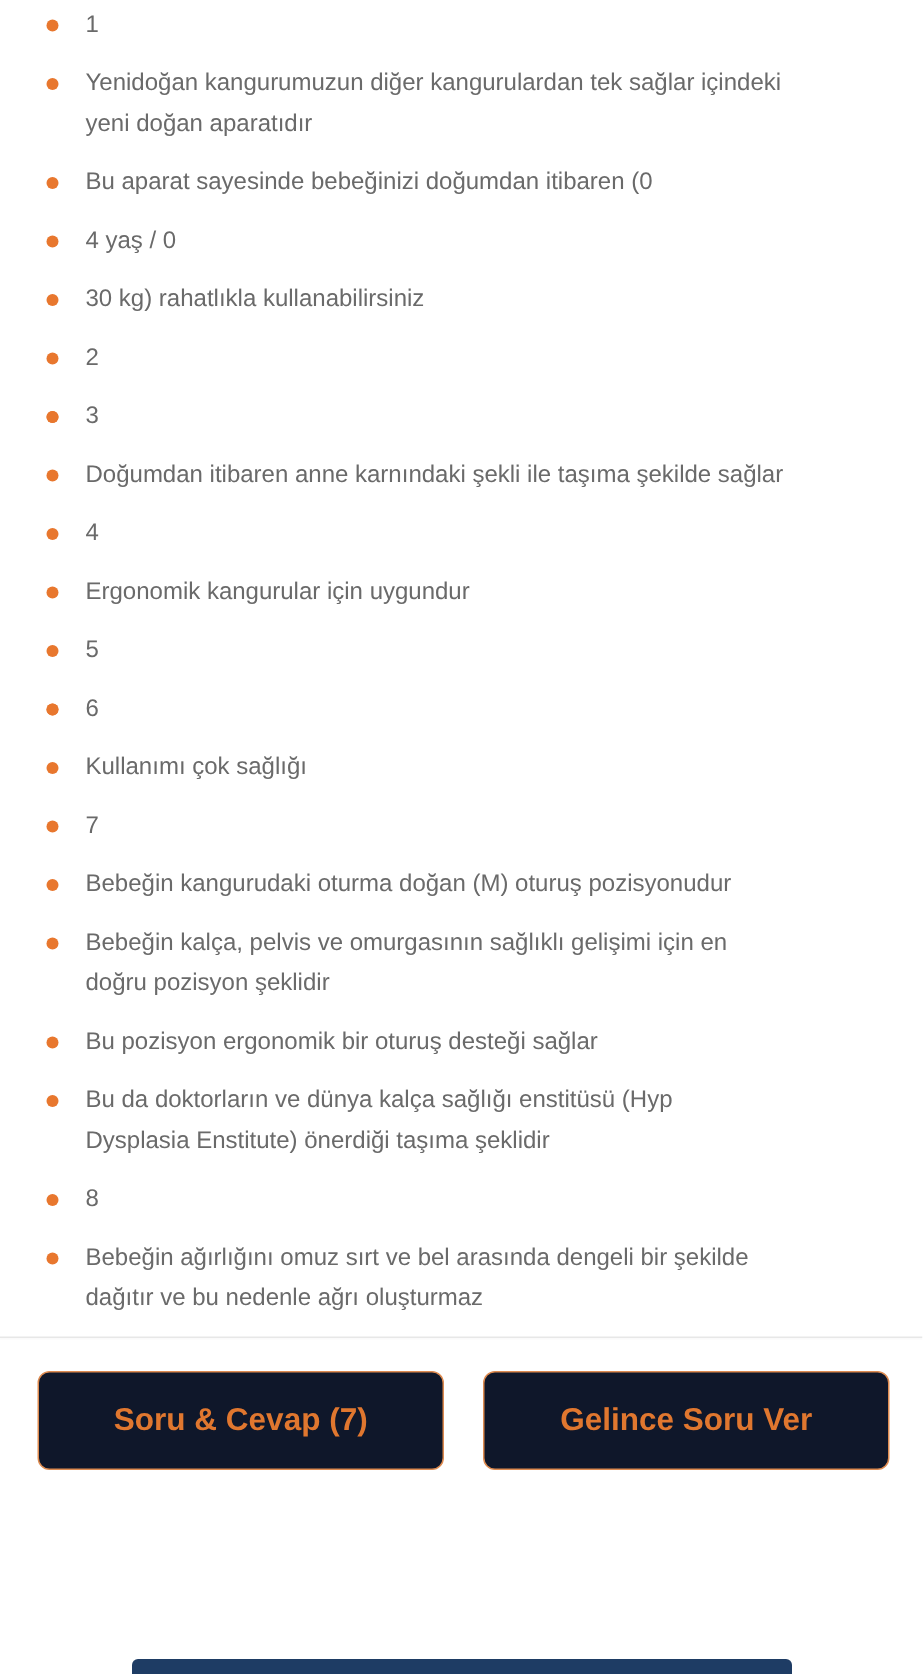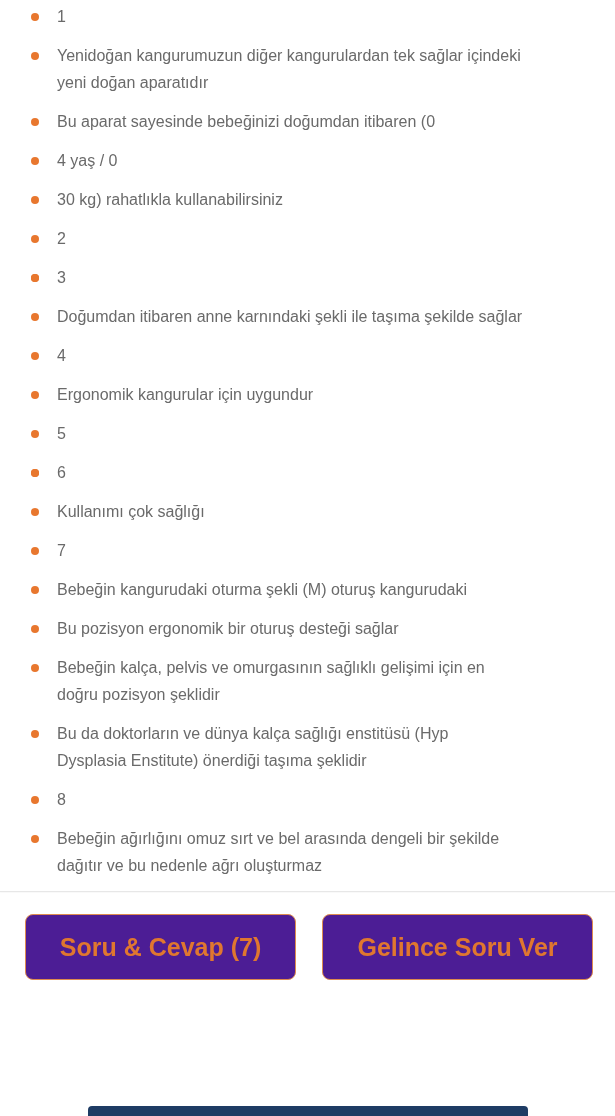--- a/index.html
+++ b/index.html
@@ -40,26 +40,26 @@
     margin: 0;
   }
   .actions {
     display: flex;
     gap: 26px;
     padding: 22px 22px 0 25px;
   }
   .outline-btn {
     flex: 1;
     height: 66px;
-    background: #4c1d95;
+    background: #0f172a;
     border: 1.5px solid var(--accent-border, #de8b50);
     border-radius: 8px;
     color: var(--accent, #e0772f);
     font-family: "Liberation Sans", sans-serif;
-    font-size: 25px;
+    font-size: 21px;
     font-weight: 700;
     display: flex;
     align-items: center;
     justify-content: center;
     cursor: pointer;
   }
   .bottom-cta-bar {
     position: absolute;
     bottom: 0;
     left: 50%;
@@ -84,24 +84,24 @@
     <li class="feature-item"><span class="bullet"></span></li>
     <li class="feature-item"><span class="bullet"></span><span>3</span></li>
     <li class="feature-item"><span class="bullet"></span><span>Doğumdan itibaren anne karnındaki şekli ile taşıma şekilde sağlar</span></li>
     <li class="feature-item"><span class="bullet"></span><span>4</span></li>
     <li class="feature-item"><span class="bullet"></span><span>Ergonomik kangurular için uygundur</span></li>
     <li class="feature-item"><span class="bullet"></span><span>5</span></li>
     <li class="feature-item"><span class="bullet"></span></li>
     <li class="feature-item"><span class="bullet"></span><span>6</span></li>
     <li class="feature-item"><span class="bullet"></span><span>Kullanımı çok sağlığı</span></li>
     <li class="feature-item"><span class="bullet"></span><span>7</span></li>
-    <li class="feature-item"><span class="bullet"></span><span>Bebeğin kangurudaki oturma şekli (M) oturuş kangurudaki</span></li>
-    <li class="feature-item"><span class="bullet"></span><span>Bu pozisyon ergonomik bir oturuş desteği sağlar</span></li>
+    <li class="feature-item"><span class="bullet"></span><span>Bebeğin kangurudaki oturma doğan (M) oturuş pozisyonudur</span></li>
     <li class="feature-item"><span class="bullet"></span><span>Bebeğin kalça, pelvis ve omurgasının sağlıklı gelişimi için en
 doğru pozisyon şeklidir</span></li>
+    <li class="feature-item"><span class="bullet"></span><span>Bu pozisyon ergonomik bir oturuş desteği sağlar</span></li>
     <li class="feature-item"><span class="bullet"></span><span>Bu da doktorların ve dünya kalça sağlığı enstitüsü (Hyp
 Dysplasia Enstitute) önerdiği taşıma şeklidir</span></li>
     <li class="feature-item"><span class="bullet"></span><span>8</span></li>
     <li class="feature-item"><span class="bullet"></span><span>Bebeğin ağırlığını omuz sırt ve bel arasında dengeli bir şekilde
 dağıtır ve bu nedenle ağrı oluşturmaz</span></li>
   </ul>
 
 <div class="divider"></div>
 
 <div class="actions">

